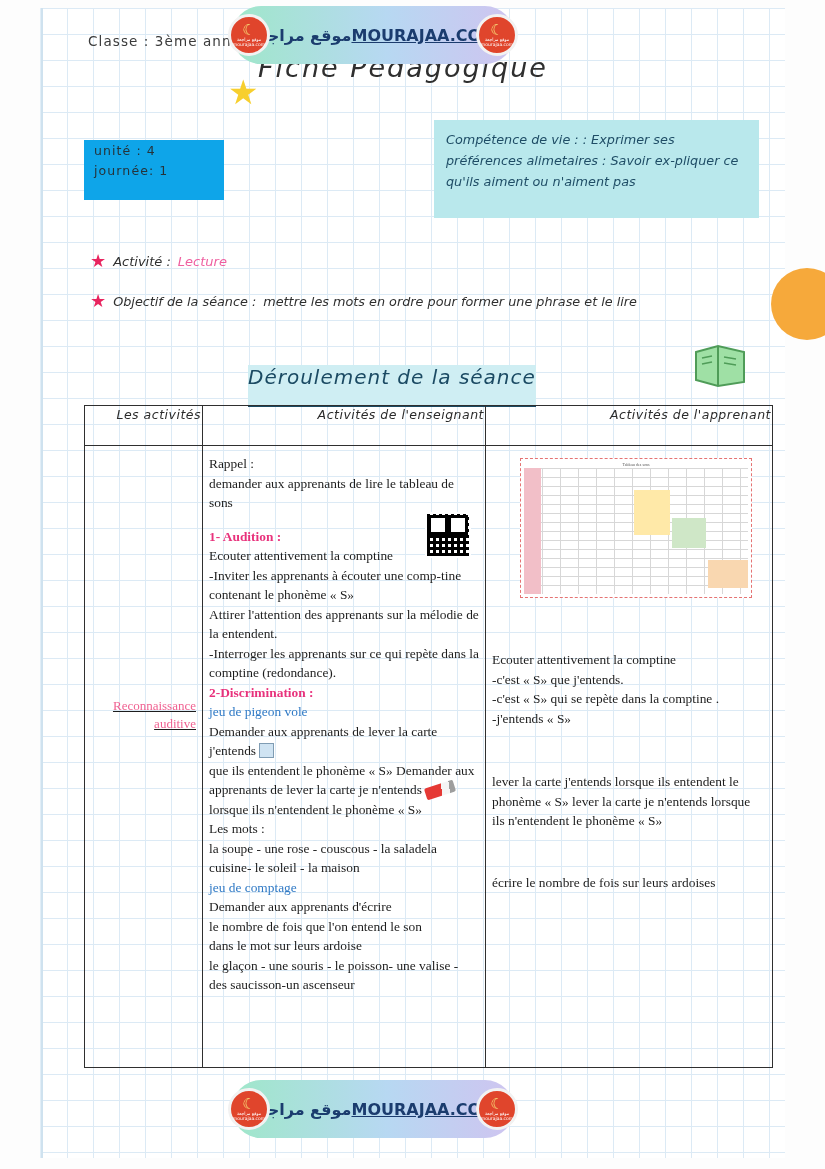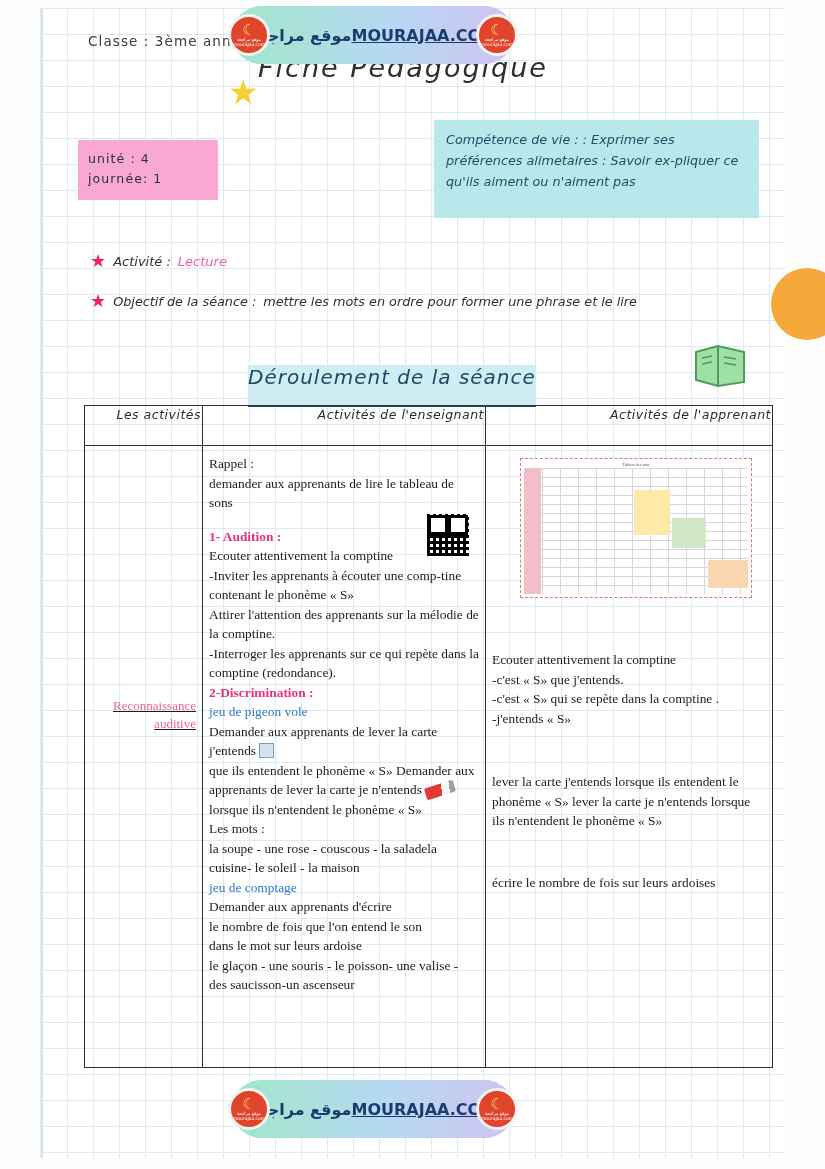--- a/index.html
+++ b/index.html
@@ -53,24 +53,24 @@
     font-style: italic;
   }
   .star-yellow {
     position: absolute; left: 228px; top: 76px;
     font-size: 34px; color: #f7cf2e;
     line-height: 1;
   }
 
   
   .unite-box {
-    position: absolute; left: 78px; top: 140px;
+    position: absolute; left: 84px; top: 140px;
     width: 140px; height: 60px;
-    background: #f9a8d4;
-    padding: 9px 10px;
+    background: #0ea5e9;
+    padding: 1px 10px;
     font-size: 12.5px;
     color: #26333a;
     line-height: 20px;
   }
 
   
   .comp-box {
     position: absolute; left: 434px; top: 120px;
     width: 325px; height: 98px;
     background: #b9e8ec;
@@ -305,21 +305,21 @@
           <span class="act-name">Reconnaissance auditive</span>
         </td>
 
         <td class="body">
           <div>Rappel :</div>
           <div>demander aux apprenants de lire le tableau de sons</div>
           <div style="height:14px"></div>
           <div class="sec-pink">1- Audition :</div>
           <div>Ecouter attentivement la comptine</div>
           <div>-Inviter les apprenants à écouter une comp-tine contenant le phonème « S»</div>
-          <div>Attirer l'attention des apprenants sur la mélodie de la comptine.</div>
+          <div>Attirer l'attention des apprenants sur la mélodie de la entendent.</div>
           <div>-Interroger les apprenants sur ce qui repète dans la comptine (redondance).</div>
           <div class="sec-pink">2-Discrimination :</div>
           <div class="sec-blue">jeu de pigeon vole</div>
           <div>
             <span>Demander aux apprenants de lever la carte j'entends</span>
             <span class="card-icon"></span>
           </div>
           <div>
             <span>que ils entendent le phonème « S» Demander aux apprenants de lever la carte je n'entends</span>
             <span class="pen-icon"></span>

